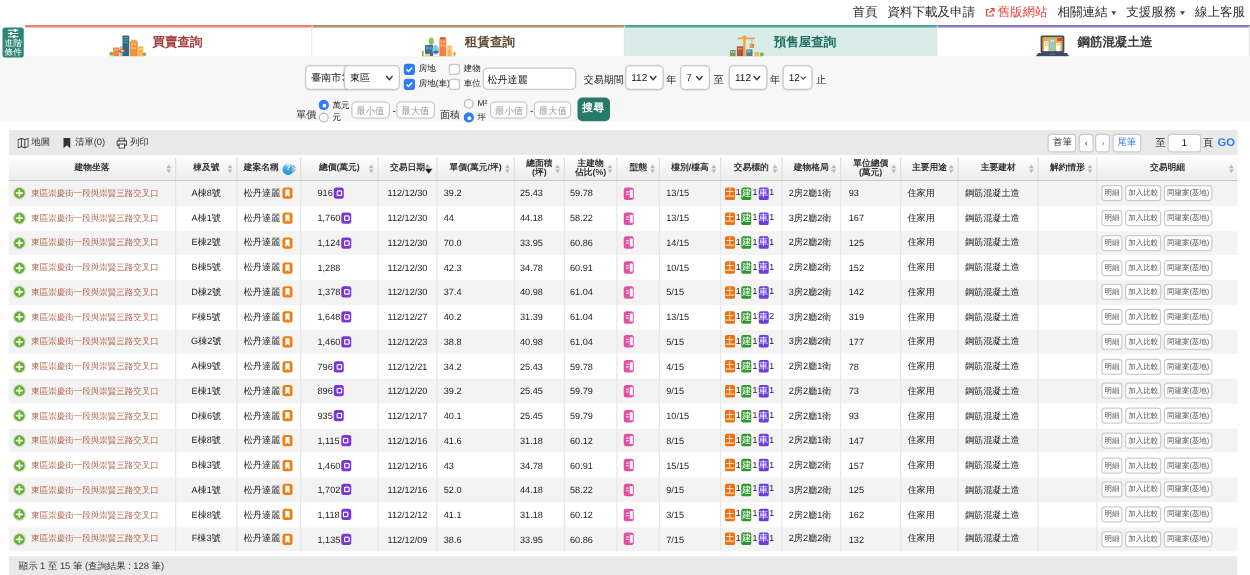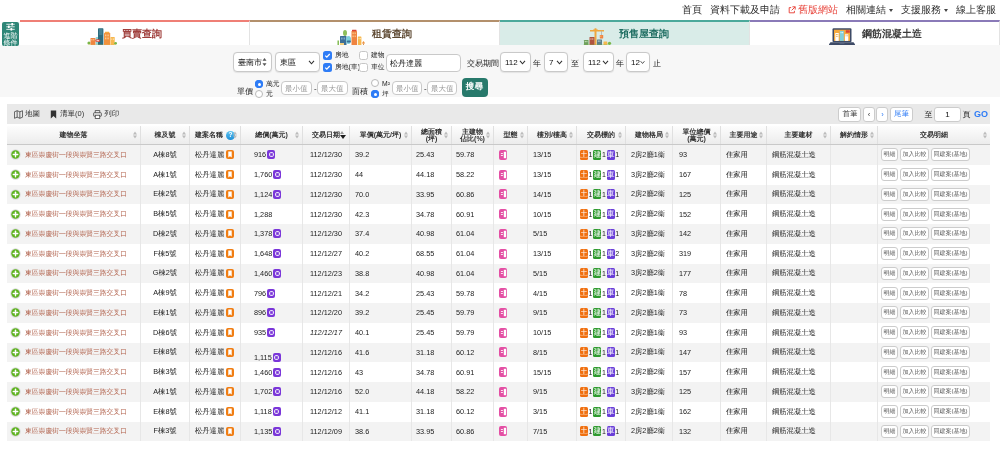--- a/index.html
+++ b/index.html
@@ -233,21 +233,21 @@
             <path d="M3.5 14.8 L26.5 14.8 L28 16.8 A0.8 0.8 0 0 1 27.2 17.8 L2.8 17.8 A0.8 0.8 0 0 1 2 16.8 Z" fill="#3d4a66"></path>
             <rect x="12.5" y="15.2" width="5" height="1" rx="0.5" fill="#5d6a86"></rect>
           </svg>
           <span class="tab-label" style="color:#3c3c3c">鋼筋混凝土造</span>
         </div>
       </div>
     <div style="position:absolute;left:0;top:0;width:20px;height:3px;background:#fff;z-index:4;"></div>
   </div>
 
   <div class="filter">
-    <div class="select-box" style="left:233px; top:7px; width:39px; height:20px;">
+    <div class="select-box" style="left:244px; top:7px; width:39px; height:20px;">
       <span>臺南市</span>
       <svg class="updown-svg" viewBox="0 0 6 10">
         <path d="M3 0 L5.5 3.5 L0.5 3.5 Z" fill="#555"></path>
         <path d="M3 10 L5.5 6.5 L0.5 6.5 Z" fill="#555"></path>
       </svg>
     </div>
     <div class="select-box" style="left:275px; top:7px; width:45px; height:20px;">
       <span>東區</span>
       <svg class="chev-svg" viewBox="0 0 8 6">
         <path d="M1 1 L4 4.5 L7 1" stroke="#333" stroke-width="1.3" fill="none"></path>
@@ -935,21 +935,21 @@
               </svg>
             </span>
           </div>
           <div class="td center" style="width:47px;">
             <span>112/12/27</span>
           </div>
           <div class="td " style="width:62px;padding-left:5px;">
             <span>40.2</span>
           </div>
           <div class="td " style="width:40px;padding-left:4px;">
-            <span>68.55</span>
+            <span>31.39</span>
           </div>
           <div class="td " style="width:42px;padding-left:4px;">
             <span>61.04</span>
           </div>
           <div class="td " style="width:34px;padding-left:5px;">
             <span class="badge" style="width:8px;height:10px;background:#e44fa4;border-radius:2px;display:inline-flex;align-items:center;justify-content:center;">
               <svg width="7" height="8" viewBox="0 0 7 8">
                 <rect x="3.8" y="0.8" width="2.4" height="6.4" fill="#fff"></rect>
                 <rect x="0.9" y="2" width="2" height="1" fill="#fff" opacity="0.85"></rect>
                 <rect x="0.9" y="4" width="2" height="1" fill="#fff" opacity="0.85"></rect>
@@ -1256,21 +1256,21 @@
             </span>
           </div>
           <div class="td " style="width:62px;padding-left:13px;">
             <span>935</span>
             <span class="badge" style="width:8px;height:9px;background:#7a36d9;border-radius:2px;margin-left:1px;display:inline-flex;align-items:center;justify-content:center;">
               <svg width="5" height="5" viewBox="0 0 6 6">
                 <rect x="0.8" y="0.8" width="4.4" height="4.4" rx="1" fill="none" stroke="#fff" stroke-width="1.2"></rect>
               </svg>
             </span>
           </div>
-          <div class="td center" style="width:47px;font-style:italic;">
+          <div class="td center" style="width:47px;">
             <span>112/12/17</span>
           </div>
           <div class="td " style="width:62px;padding-left:5px;">
             <span>40.1</span>
           </div>
           <div class="td " style="width:40px;padding-left:4px;">
             <span>25.45</span>
           </div>
           <div class="td " style="width:42px;padding-left:4px;">
             <span>59.79</span>
@@ -1330,21 +1330,21 @@
             <span>E棟8號</span>
           </div>
           <div class="td " style="width:51px;padding-left:5px;">
             <span>松丹達麗</span>
             <span class="badge" style="width:8px;height:9px;background:#f07d12;border-radius:2px;margin-left:2px;display:inline-flex;align-items:center;justify-content:center;">
               <svg width="6" height="7" viewBox="0 0 7 8">
                 <path d="M1.5 0.5 L5.5 0.5 L5.5 7.5 L3.5 5.9 L1.5 7.5 Z" fill="#fff"></path>
               </svg>
             </span>
           </div>
-          <div class="td " style="width:62px;padding-left:13px;align-items:flex-end;">
+          <div class="td " style="width:62px;padding-left:13px;">
             <span>1,115</span>
             <span class="badge" style="width:8px;height:9px;background:#7a36d9;border-radius:2px;margin-left:1px;display:inline-flex;align-items:center;justify-content:center;">
               <svg width="5" height="5" viewBox="0 0 6 6">
                 <rect x="0.8" y="0.8" width="4.4" height="4.4" rx="1" fill="none" stroke="#fff" stroke-width="1.2"></rect>
               </svg>
             </span>
           </div>
           <div class="td center" style="width:47px;">
             <span>112/12/16</span>
           </div>
@@ -1722,13 +1722,16 @@
           </div>
           <div class="td " style="width:112px;padding-left:3px;">
             <span class="action-btn">明細</span>
             <span class="action-btn">加入比較</span>
             <span class="action-btn">同建案(基地)</span>
           </div>
         </div>
       </div>
   </div>
 
+  <div class="statusbar">
+    <span class="summary">顯示 1 至 15 筆 (查詢結果 : 128 筆)</span>
+  </div>
 </div>
 
 </body></html>

